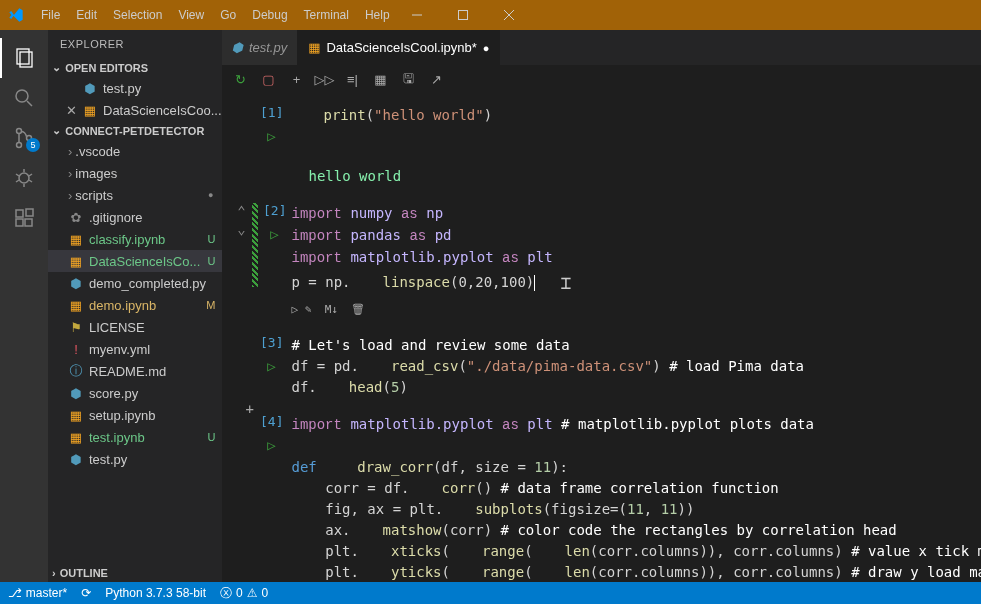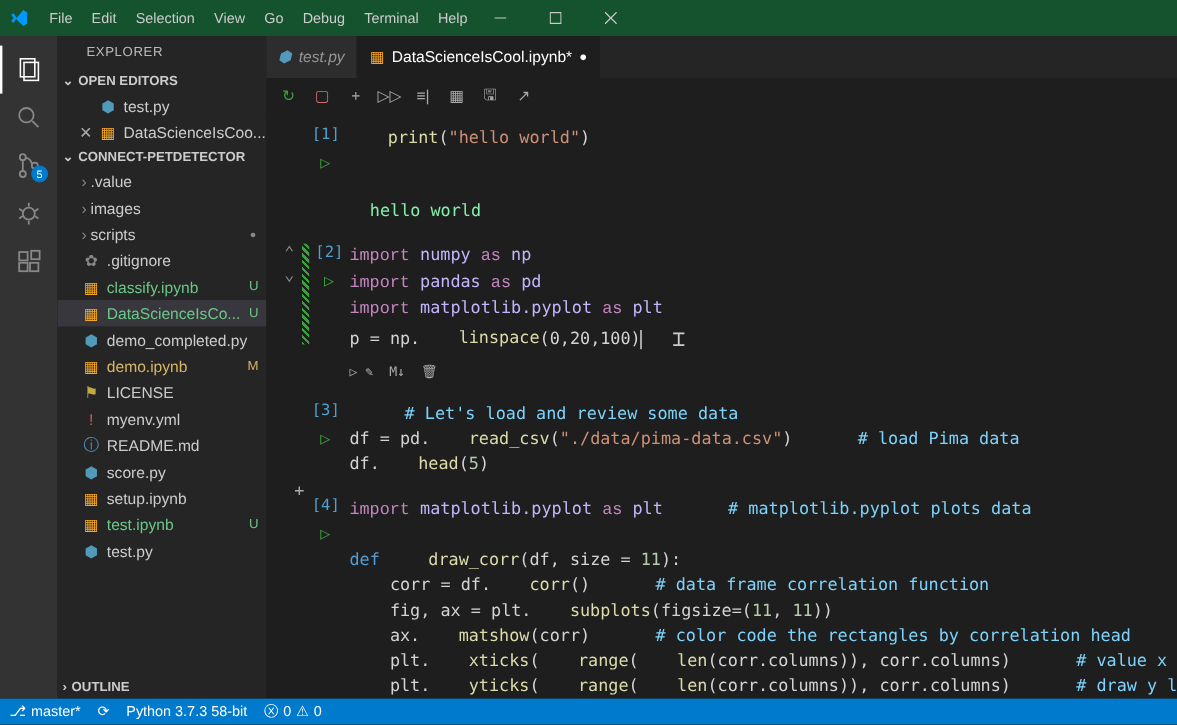--- a/index.html
+++ b/index.html
@@ -1,30 +1,30 @@
 <!DOCTYPE html>
 <html><head>
 <meta charset="utf-8">
 <style>
 * { margin: 0; padding: 0; box-sizing: border-box; }
 body { font-family: "Segoe UI", sans-serif; font-size: 13px; color: #cccccc; background: #1e1e1e; overflow: hidden; width: 981px; height: 604px; }
-.titlebar { height: 30px; background: #14532d; display: flex; align-items: center; padding: 0 8px; }
+.titlebar { height: 30px; background: #a16207; display: flex; align-items: center; padding: 0 8px; }
 .titlebar .logo { width: 16px; height: 16px; margin-right: 10px; }
 .titlebar .menu { display: flex; gap: 2px; }
 .titlebar .menu span { padding: 2px 7px; cursor: default; font-size: 12px; color: #cccccc; }
 .titlebar .title { flex: 1; text-align: center; font-size: 12px; color: #cccccc; }
 .titlebar .controls { display: flex; gap: 6px; }
 .titlebar .controls .ctrl { width: 40px; height: 28px; display: flex; align-items: center; justify-content: center; color: #cccccc; }
 .main { display: flex; height: 552px; }
 .activitybar { width: 48px; background: #333333; display: flex; flex-direction: column; align-items: center; padding-top: 8px; }
 .activitybar .aicon { width: 48px; height: 40px; display: flex; align-items: center; justify-content: center; color: #888; position: relative; }
 .activitybar .aicon.active { color: #fff; border-left: 2px solid #fff; }
 .activitybar .badge { position: absolute; bottom: 6px; right: 8px; background: #007acc; color: #fff; border-radius: 8px; font-size: 9px; width: 14px; height: 14px; display: flex; align-items: center; justify-content: center; }
 .sidebar { width: 177px; background: #252526; display: flex; flex-direction: column; }
-.sidebar .header { font-size: 11px; color: #bbbbbb; padding: 8px 24px; letter-spacing: 0.5px; }
+.sidebar .header { font-size: 11px; color: #bbbbbb; padding: 8px 12px; letter-spacing: 0.5px; }
 .section-hdr { display: flex; align-items: center; padding: 3px 4px; font-size: 11px; font-weight: bold; color: #cccccc; cursor: default; }
 .section-hdr .chev { margin-right: 4px; }
 .file-item { display: flex; align-items: center; padding: 2px 0 2px 20px; font-size: 13px; color: #cccccc; cursor: default; position: relative; height: 22px; }
 .file-item.indent2 { padding-left: 34px; }
 .file-item .icon { width: 16px; display: inline-flex; justify-content: center; margin-right: 5px; font-size: 13px; }
 .file-item.selected { background: #37373d; }
 .file-item .status { position: absolute; right: 6px; font-size: 11px; }
 .file-item .status.U { color: #6cc788; }
 .file-item .status.M { color: #d9b566; }
 .file-item .dot { position: absolute; right: 8px; color: #888; font-size: 9px; }
@@ -43,21 +43,21 @@
 .gutter { width: 40px; display: flex; flex-direction: column; align-items: center; color: #888; font-size: 13px; }
 .cellnum { width: 32px; color: #4ea0d1; text-align: right; padding-right: 4px; }
 .runbtn { color: #3ca03c; margin-top: 8px; font-size: 14px; }
 .fold { width: 20px; display: flex; flex-direction: column; align-items: center; color: #888; gap: 2px; }
 .code { flex: 1; line-height: 1.5; white-space: pre; color: #d4d4d4; }
 .code .kw { color: #c586c0; font-family: Liberation Mono, monospace; }
 .code .fn { color: #dcdcaa; margin-left: 32px; }
 .code .str { color: #ce9178; }
 .code .num { color: #b5cea8; }
 .code .mod { color: #c4b5fd; }
-.code .cm { color: #7dd3fc; margin-left: 46px; }
+.code .cm { color: #ffffff; }
 .code .def { color: #569cd6; }
 .output { color: #86efac; margin-top: 8px; margin-left: 17px; }
 .cell-toolbar { color: #aaa; font-size: 11px; margin-top: 6px; display: flex; gap: 6px; align-items: center; }
 .statusbar { height: 22px; background: #007acc; color: #fff; display: flex; align-items: center; font-size: 12px; padding: 0 8px; gap: 14px; }
 .statusbar .sbitem { display: flex; align-items: center; gap: 4px; }
 .scrollbar-v { position: absolute; right: 2px; top: 70px; width: 12px; height: 60px; background: rgba(200,200,200,0.2); border-radius: 2px; }
 .hatch { width: 6px; background: repeating-linear-gradient(45deg,#3ca03c 0,#3ca03c 2px,transparent 2px,transparent 4px); }
 .addbtn { position: absolute; left: 14px; top: 198px; color: #aaa; }
 </style>
 </head>
@@ -156,21 +156,21 @@
         <span class="icon" style="color:#f5a623">▦</span>
         <span>DataScienceIsCoo...</span>
       </div>
 
     <div class="section-hdr">
         <span class="chev">⌄</span>
         <span>CONNECT-PETDETECTOR</span>
       </div>
     <div class="file-item">
         <span class="chev" style="margin-right:3px;color:#888">›</span>
-        <span>.value</span>
+        <span>.vscode</span>
       </div>
     <div class="file-item">
         <span class="chev" style="margin-right:3px;color:#888">›</span>
         <span>images</span>
       </div>
     <div class="file-item">
         <span class="chev" style="margin-right:3px;color:#888">›</span>
         <span>scripts</span>
         <span class="dot">●</span>
       </div>

